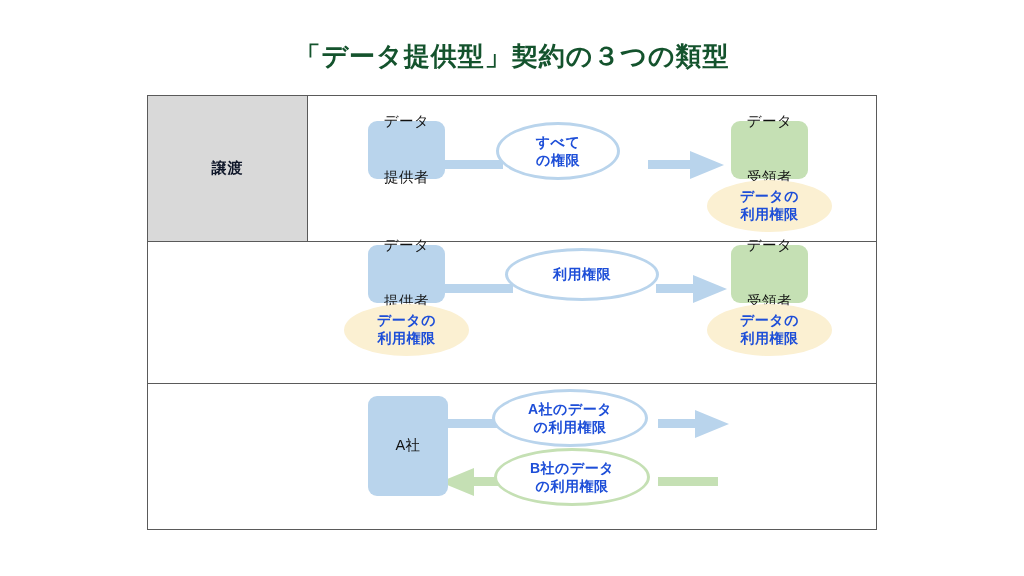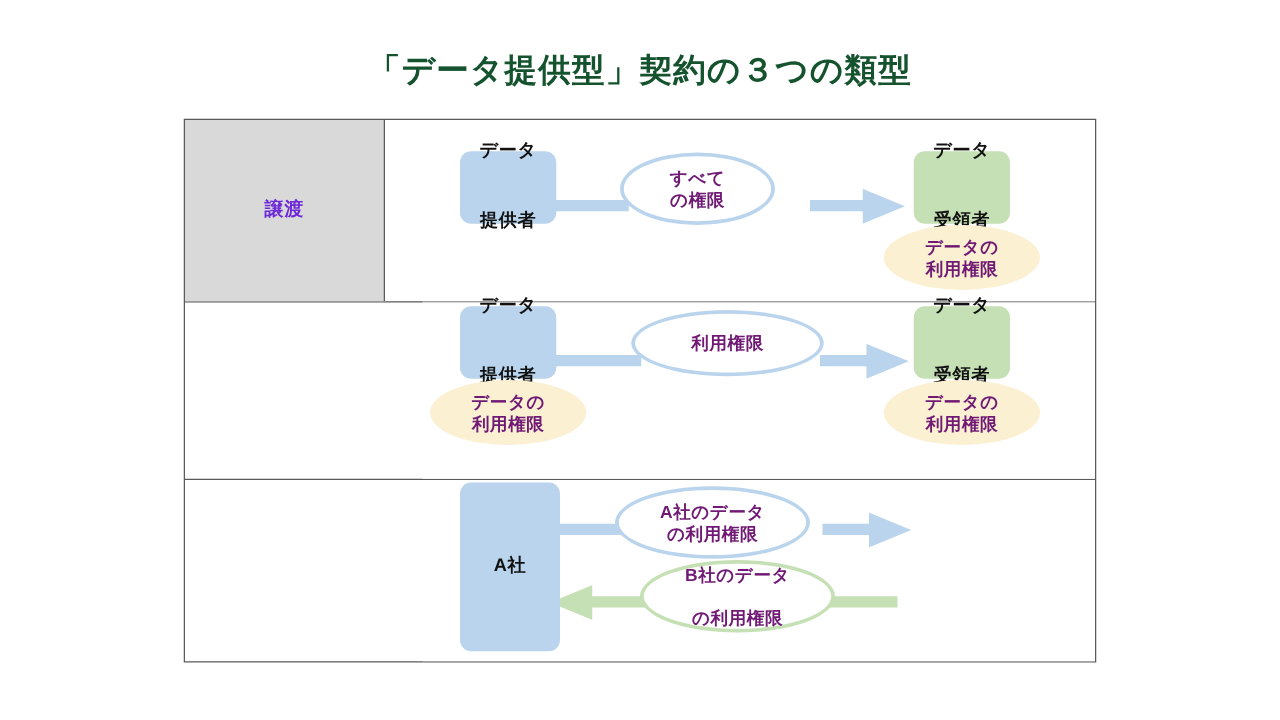--- a/index.html
+++ b/index.html
@@ -59,21 +59,21 @@
     box-sizing: border-box;
     display: flex;
     flex-direction: column;
     align-items: center;
     justify-content: center;
     text-align: center;
     font-size: 15px;
     font-weight: bold;
     line-height: 1.5;
     letter-spacing: 1px;
-    color: #6d28d9;
+    color: #0f172a;
   }
 
   .diagram-cell {
     position: absolute;
     left: 190px;
     top: 0;
     right: 0;
     height: 100%;
     background: #ffffff;
   }
@@ -81,21 +81,21 @@
   
   .node {
     position: absolute;
     border-radius: 9px;
     display: flex;
     flex-direction: column;
     align-items: center;
     justify-content: center;
     text-align: center;
     font-size: 14.5px;
-    font-weight: bold;
+    font-weight: normal;
     line-height: 1.35;
     letter-spacing: .5px;
     color: #111;
     z-index: 3;
     gap: 36px;
   }
   .node.blue  { background: #b9d4ec; }
   .node.green { background: #c5e0b4; }
 
   .ellipse {
@@ -103,27 +103,27 @@
     border-radius: 50%;
     display: flex;
     flex-direction: column;
     align-items: center;
     justify-content: center;
     text-align: center;
     font-size: 14px;
     font-weight: bold;
     line-height: 1.3;
     letter-spacing: .5px;
-    color: #701a75;
+    color: #1d4ed8;
     box-sizing: border-box;
     z-index: 4;
   }
   .ellipse.blue-outline  { background: #ffffff; border: 3px solid #b9d4ec; }
   .ellipse.green-outline { background: #ffffff; border: 3px solid #c5e0b4; }
-  .ellipse.cream-fill    { background: #fbf0d2; border: none; }
+  .ellipse.cream-fill    { background: #fbf0d2; border: none; font-family: Liberation Mono, monospace; }
 
   .connector {
     position: absolute;
     height: 9px;
     background: #b9d4ec;
     z-index: 1;
   }
   .connector.green { background: #c5e0b4; }
 
   .arrow {
@@ -226,30 +226,30 @@
       </div>
 
       <div class="connector green" style="left:135px; top:93px; width:45px;"></div>
       <div class="connector green" style="left:320px; top:93px; width:60px;"></div>
       <div class="arrow" style="left:102px; top:79px;">
         <svg width="34" height="38" viewBox="0 0 34 38">
             <polygon points="34,5 34,33 0,19" fill="#c5e0b4"></polygon>
           </svg>
       </div>
 
-      <div class="node blue" style="left:30px; top:2px; width:80px; height:135px;">
+      <div class="node blue" style="left:30px; top:12px; width:80px; height:100px;">
         <span>A社</span>
       </div>
 
       <div class="ellipse blue-outline" style="left:154px; top:5px; width:156px; height:58px;">
         <span>A社のデータ</span>
         <span>の利用権限</span>
       </div>
 
-      <div class="ellipse green-outline" style="left:174px; top:64px; width:156px; height:58px;justify-content:space-between;">
+      <div class="ellipse green-outline" style="left:156px; top:64px; width:156px; height:58px;">
         <span>B社のデータ</span>
         <span>の利用権限</span>
       </div>
 
     </div>
   </div>
 
 </div>
 
 </body></html>

